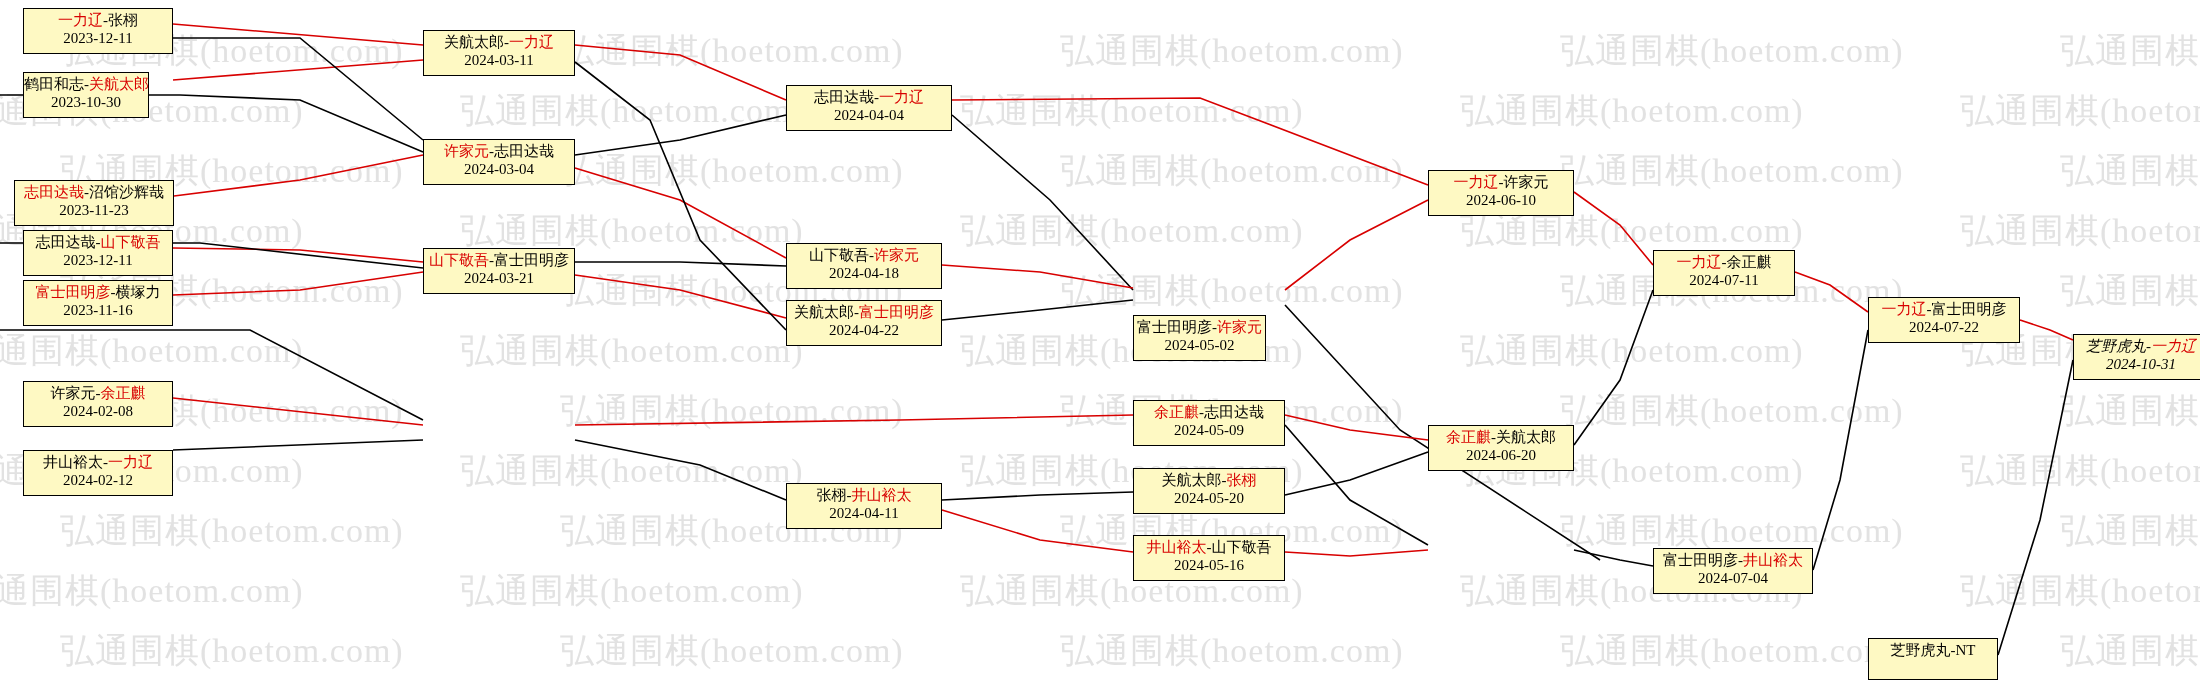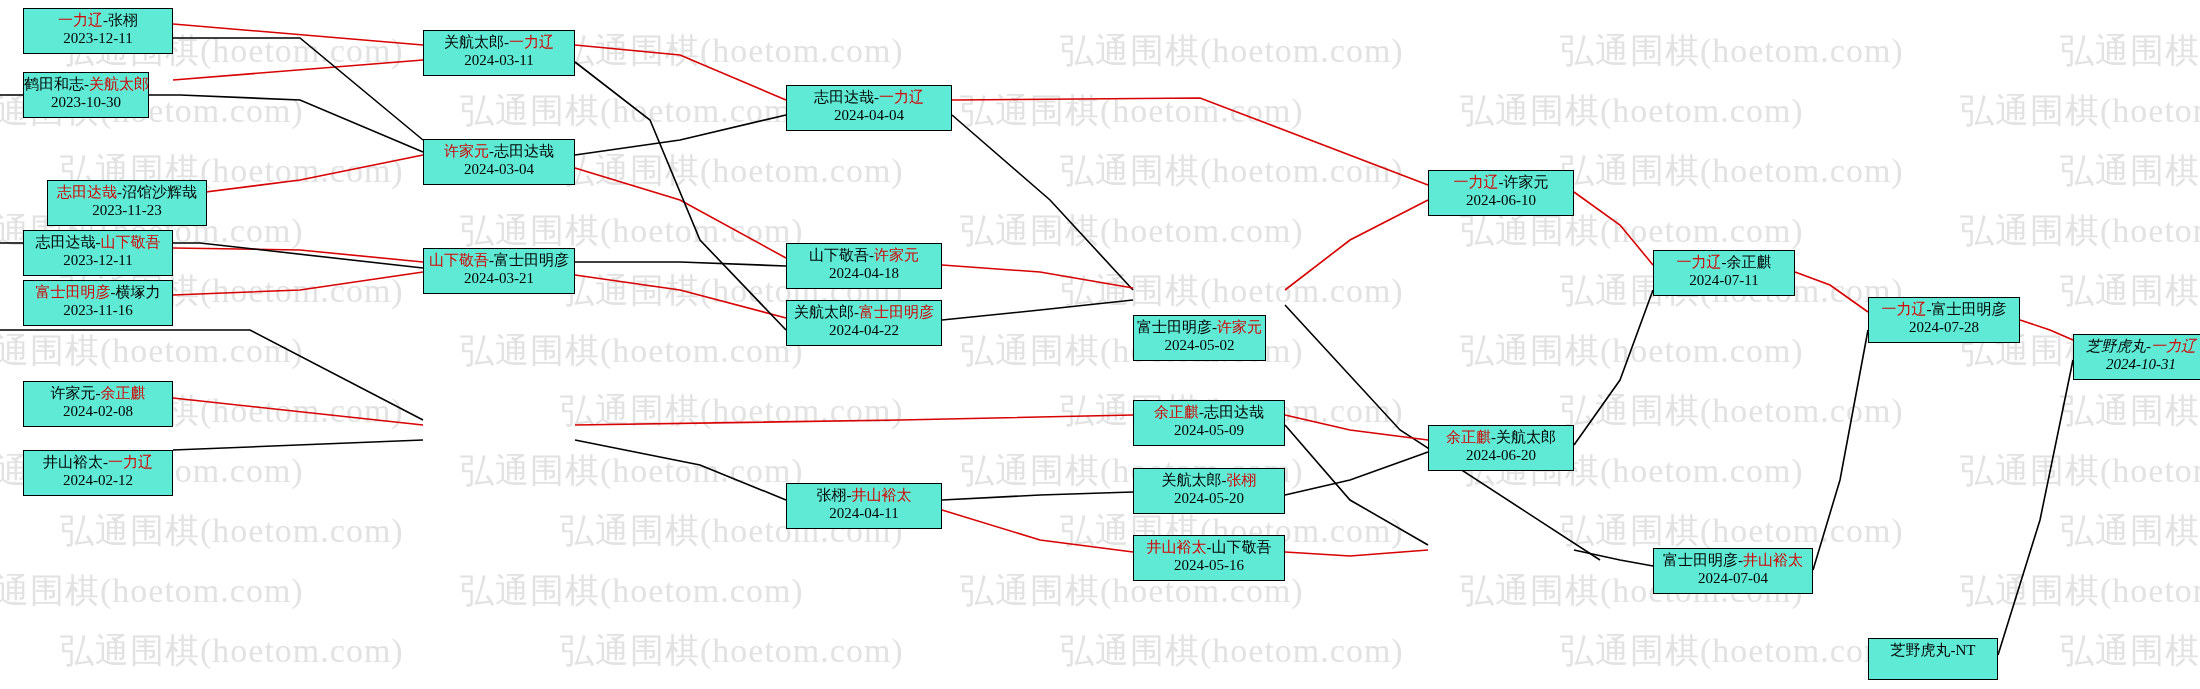--- a/index.html
+++ b/index.html
@@ -39,21 +39,21 @@
   #nodes {
     position: absolute;
     left: 0; top: 0;
     width: 2200px; height: 689px;
     z-index: 3;
   }
   .node {
     position: absolute;
     box-sizing: border-box;
     border: 1px solid #000000;
-    background: #5eead4;
+    background: #fef9c3;
     text-align: center;
     font-size: 15px;
     line-height: 1.18;
     padding-top: 3px;
     white-space: nowrap;
     overflow: hidden;
   }
   .node .players { display: block; }
   .node .date { display: block; color: #000000; }
   .p-black { color: #000000; }
@@ -163,21 +163,21 @@
     </svg>
   <div id="nodes">
       <div class="node" style="left: 23px; top: 8px; width: 150px; height: 46px; border-color: rgb(0, 0, 0);">
         <span class="players"><span class="p-red">一力辽</span><span class="sep">-</span><span class="p-black">张栩</span></span>
         <span class="date">2023-12-11</span>
       </div>
       <div class="node" style="left: 23px; top: 72px; width: 126px; height: 46px; border-color: rgb(0, 0, 0);">
         <span class="players"><span class="p-black">鹤田和志</span><span class="sep">-</span><span class="p-red">关航太郎</span></span>
         <span class="date">2023-10-30</span>
       </div>
-      <div class="node" style="left: 14px; top: 180px; width: 160px; height: 46px; border-color: rgb(0, 0, 0); margin-left: 33px;">
+      <div class="node" style="left: 14px; top: 180px; width: 160px; height: 46px; border-color: rgb(0, 0, 0);">
         <span class="players"><span class="p-red">志田达哉</span><span class="sep">-</span><span class="p-black">沼馆沙辉哉</span></span>
         <span class="date">2023-11-23</span>
       </div>
       <div class="node" style="left: 23px; top: 230px; width: 150px; height: 46px; border-color: rgb(0, 0, 0);">
         <span class="players"><span class="p-black">志田达哉</span><span class="sep">-</span><span class="p-red">山下敬吾</span></span>
         <span class="date">2023-12-11</span>
       </div>
       <div class="node" style="left: 23px; top: 280px; width: 150px; height: 46px; border-color: rgb(0, 0, 0);">
         <span class="players"><span class="p-red">富士田明彦</span><span class="sep">-</span><span class="p-black">横塚力</span></span>
         <span class="date">2023-11-16</span>
@@ -245,21 +245,21 @@
       <div class="node" style="left: 1653px; top: 250px; width: 142px; height: 46px; border-color: rgb(0, 0, 0);">
         <span class="players"><span class="p-red">一力辽</span><span class="sep">-</span><span class="p-black">余正麒</span></span>
         <span class="date">2024-07-11</span>
       </div>
       <div class="node" style="left: 1653px; top: 548px; width: 160px; height: 46px; border-color: rgb(0, 0, 0);">
         <span class="players"><span class="p-black">富士田明彦</span><span class="sep">-</span><span class="p-red">井山裕太</span></span>
         <span class="date">2024-07-04</span>
       </div>
       <div class="node" style="left: 1868px; top: 297px; width: 152px; height: 46px; border-color: rgb(0, 0, 0);">
         <span class="players"><span class="p-red">一力辽</span><span class="sep">-</span><span class="p-black">富士田明彦</span></span>
-        <span class="date">2024-07-28</span>
+        <span class="date">2024-07-22</span>
       </div>
       <div class="node" style="left: 1868px; top: 638px; width: 130px; height: 42px; border-color: rgb(0, 0, 0);">
         <span class="players"><span class="p-black">芝野虎丸</span><span class="sep">-</span><span class="p-black">NT</span></span>
       </div>
       <div class="node" style="left: 2073px; top: 334px; width: 136px; height: 46px; border-color: rgb(0, 0, 0); font-style: italic;">
         <span class="players"><span class="p-black">芝野虎丸</span><span class="sep">-</span><span class="p-red">一力辽</span></span>
         <span class="date">2024-10-31</span>
       </div>
     </div>
 </div>

